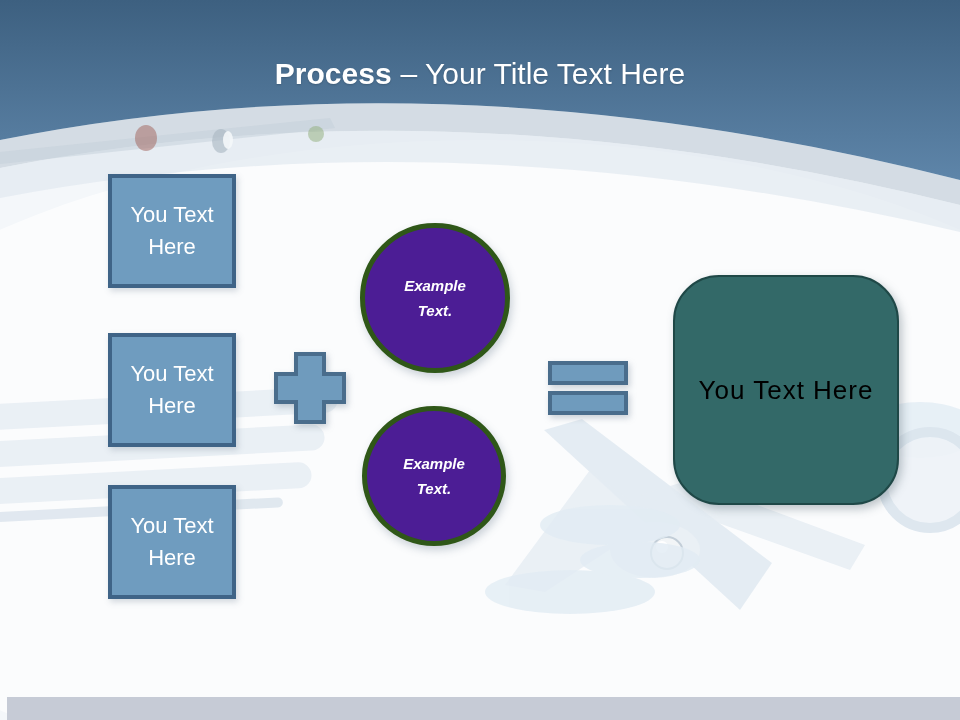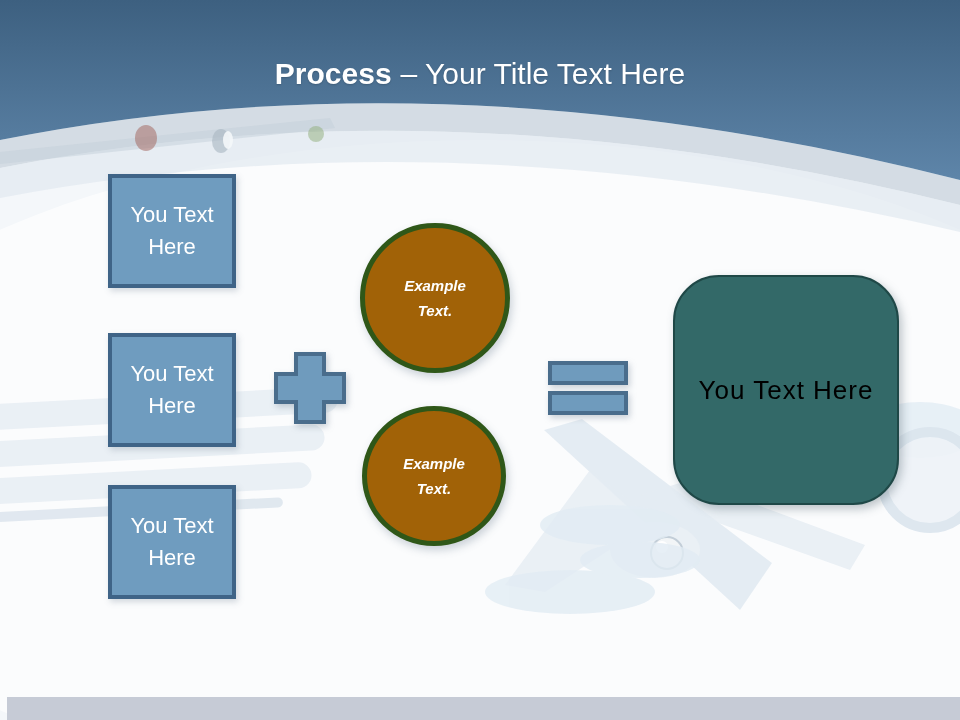--- a/index.html
+++ b/index.html
@@ -28,21 +28,21 @@
     box-shadow:2px 3px 6px rgba(90,110,130,.25);
   }
   .pbox .pbox-label{width:112px;}
   .pbox.b1{top:174px;} .pbox.b2{top:333px;} .pbox.b3{top:485px;}
 
   .op-plus{position:absolute; left:274px; top:352px; width:72px; height:72px;
     filter:drop-shadow(2px 3px 3px rgba(90,110,130,.3));}
 
   .circle{
     position:absolute; box-sizing:border-box; border-radius:50%;
-    background:#a16207; border:5px solid #2f5718;
+    background:#4c1d95; border:5px solid #2f5718;
     display:flex; align-items:center; justify-content:center;
     color:#ffffff; font-size:15px; font-weight:700; font-style:italic;
     line-height:1.7; text-align:center;
     box-shadow:2px 4px 8px rgba(90,110,130,.3);
   }
   .circle .circle-label{width:92px;}
   .circle.c1{left:360px; top:223px; width:150px; height:150px;}
   .circle.c2{left:362px; top:406px; width:144px; height:140px;}
 
   .op-equals{position:absolute; left:548px; top:361px; width:80px;

